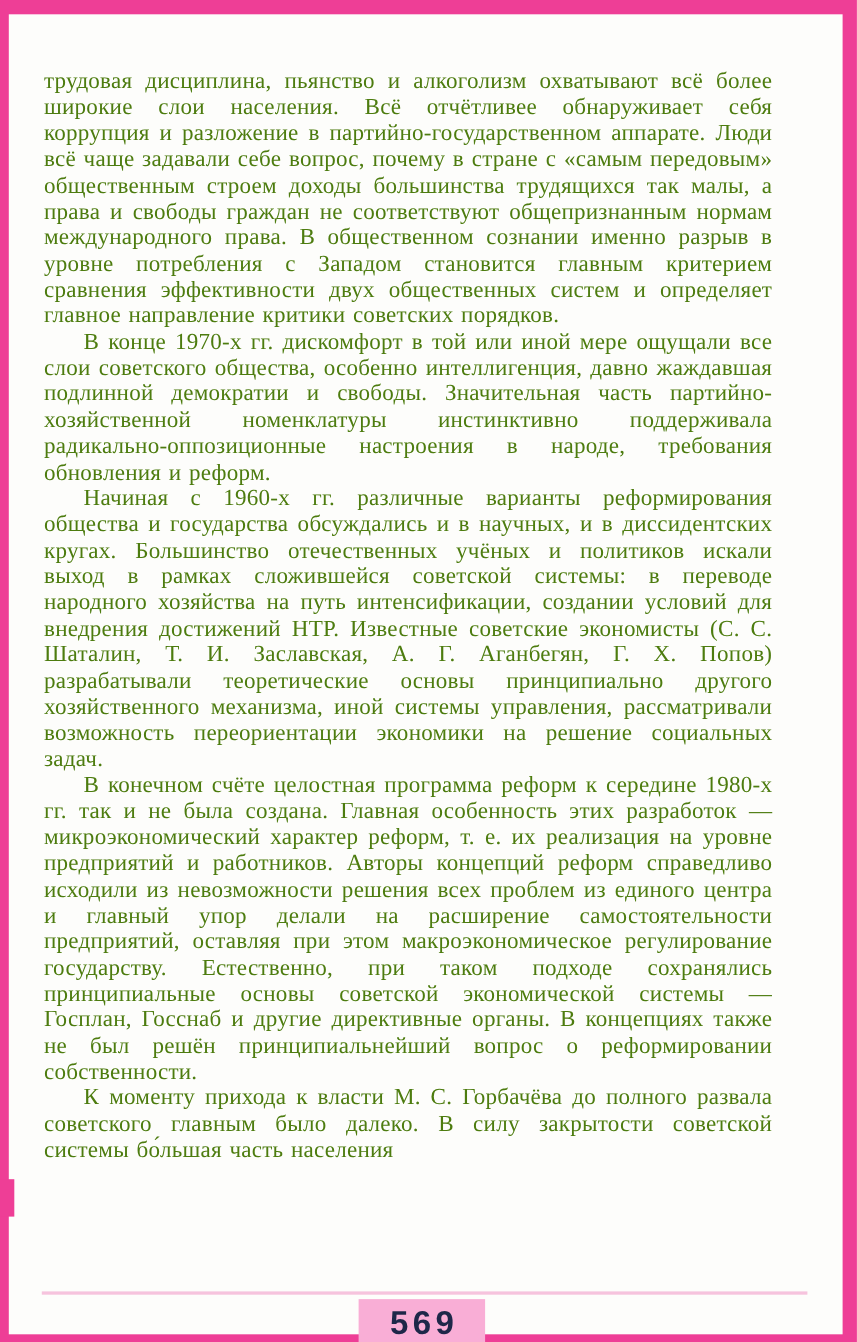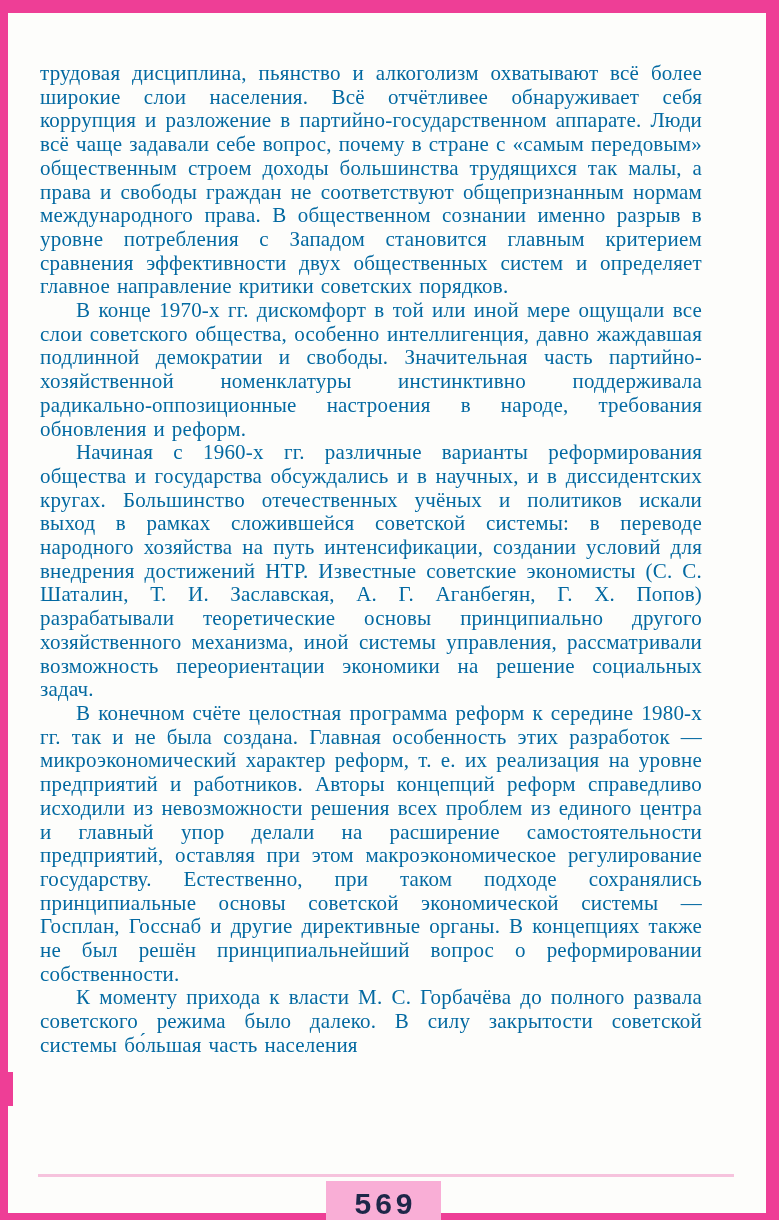--- a/index.html
+++ b/index.html
@@ -20,21 +20,21 @@
     left: 8px;
     right: 13px;
     bottom: 7px;
     background: #fdfdfb;
   }
   .text-block {
     position: absolute;
     top: 49px;
     left: 32px;
     width: 662px;
-    color: #0369a1;
+    color: #4d7c0f;
     font-size: 21px;
     line-height: 23.7px;
     text-align: justify;
     letter-spacing: 0.2px;
     word-spacing: 1.5px;
   }
   .text-block p {
     margin: 0;
     padding: 0;
     text-indent: 36px;
@@ -82,21 +82,21 @@
 <body>
 
 <div class="page">
   <div class="paper">
 
     <div class="text-block">
       <p class="no-indent">трудовая дисциплина, пьянство и алкоголизм охватывают всё более широкие слои населения. Всё отчётливее обнаруживает себя коррупция и разложение в партийно-государственном аппарате. Люди всё чаще задавали себе вопрос, почему в стране с «самым передовым» общественным строем доходы большинства трудящихся так малы, а права и свободы граждан не соответствуют общепризнанным нормам международного права. В общественном сознании именно разрыв в уровне потребления с Западом становится главным критерием сравнения эффективности двух общественных систем и определяет главное направление критики советских порядков.</p>
       <p>В конце 1970-х гг. дискомфорт в той или иной мере ощущали все слои советского общества, особенно интеллигенция, давно жаждавшая подлинной демократии и свободы. Значительная часть партийно-хозяйственной номенклатуры инстинктивно поддерживала радикально-оппозиционные настроения в народе, требования обновления и реформ.</p>
       <p>Начиная с 1960-х гг. различные варианты реформирования общества и государства обсуждались и в научных, и в диссидентских кругах. Большинство отечественных учёных и политиков искали выход в рамках сложившейся советской системы: в переводе народного хозяйства на путь интенсификации, создании условий для внедрения достижений НТР. Известные советские экономисты (С. С. Шаталин, Т. И. Заславская, А. Г. Аганбегян, Г. Х. Попов) разрабатывали теоретические основы принципиально другого хозяйственного механизма, иной системы управления, рассматривали возможность переориентации экономики на решение социальных задач.</p>
       <p>В конечном счёте целостная программа реформ к середине 1980-х гг. так и не была создана. Главная особенность этих разработок — микроэкономический характер реформ, т. е. их реализация на уровне предприятий и работников. Авторы концепций реформ справедливо исходили из невозможности решения всех проблем из единого центра и главный упор делали на расширение самостоятельности предприятий, оставляя при этом макроэкономическое регулирование государству. Естественно, при таком подходе сохранялись принципиальные основы советской экономической системы — Госплан, Госснаб и другие директивные органы. В концепциях также не был решён принципиальнейший вопрос о реформировании собственности.</p>
-      <p>К моменту прихода к власти М. С. Горбачёва до полного развала советского режима было далеко. В силу закрытости советской системы бо́льшая часть населения</p>
+      <p>К моменту прихода к власти М. С. Горбачёва до полного развала советского главным было далеко. В силу закрытости советской системы бо́льшая часть населения</p>
     </div>
 
     <div class="footer-rule"></div>
 
     <div class="page-number-box">
       <span>569</span>
     </div>
   </div>
 
   <div class="edge-tab"></div>

